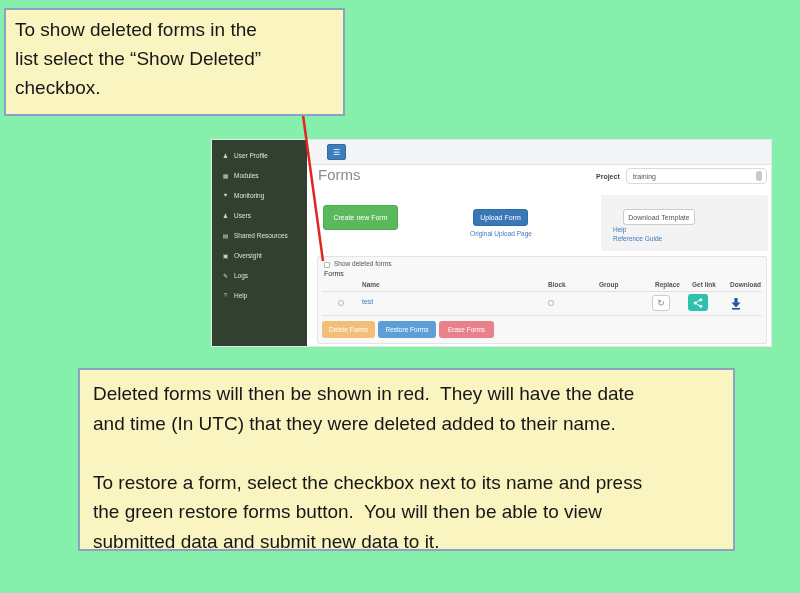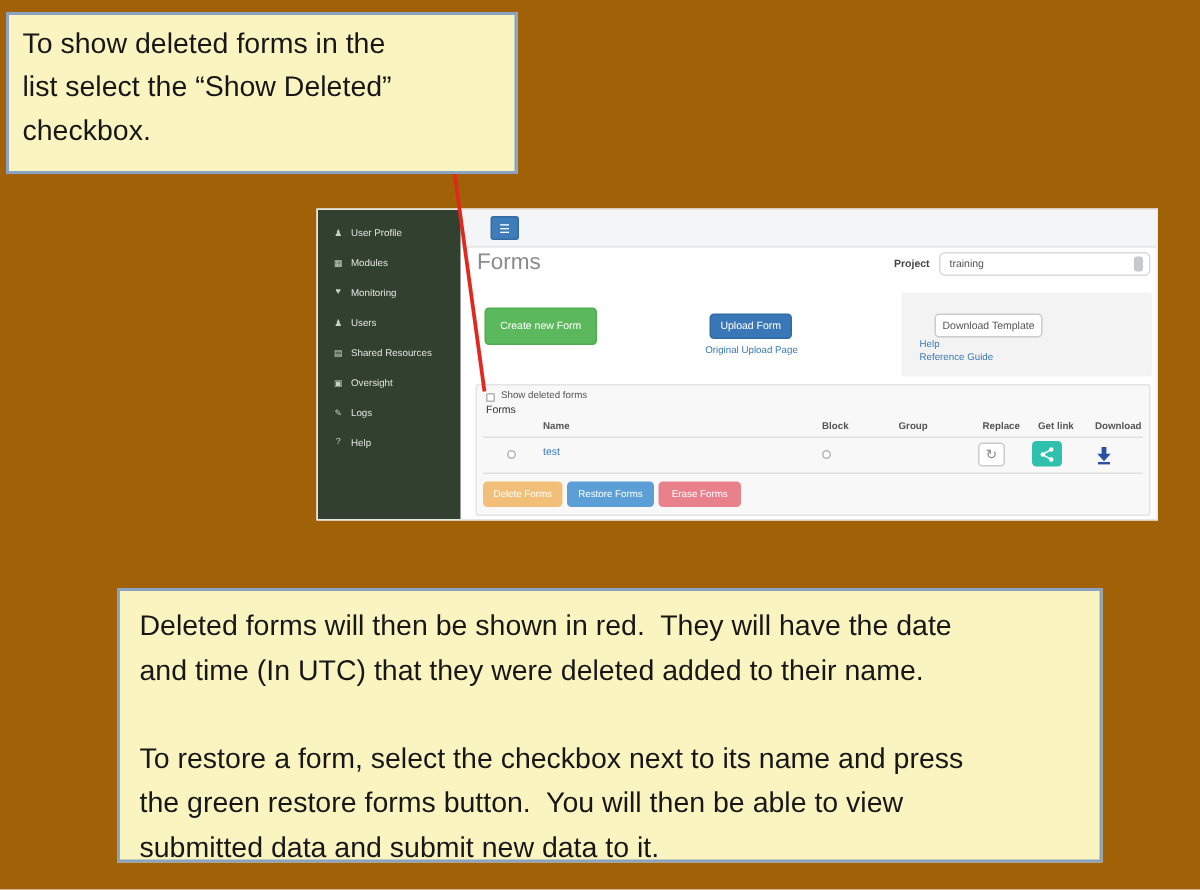--- a/index.html
+++ b/index.html
@@ -1,25 +1,25 @@
 <!DOCTYPE html>
 <html><head>
 <meta charset="utf-8">
 <style>
   html,body{margin:0;padding:0;background:#fff;}
-  .page{position:relative;width:800px;height:593px;background:#a16207;overflow:hidden;
+  .page{position:relative;width:800px;height:593px;background:#86efac;overflow:hidden;
         font-family:"Liberation Sans",sans-serif;}
 
   
   .callout{position:absolute;background:#FAF4C1;border:2px solid #8AA3C2;color:#171717;
            white-space:pre-wrap;box-sizing:border-box;z-index:10;}
   .callout-top{left:4px;top:8px;width:341px;height:108px;font-size:19px;line-height:29px;
                padding:5px 9px;}
   .callout-bottom{left:78px;top:368px;width:657px;height:183px;font-size:19px;
-                  line-height:29.5px;padding:9px 13px;margin-top:24px;}
+                  line-height:29.5px;padding:9px 13px;}
 
   
   .pointer-svg{position:absolute;left:0;top:0;width:800px;height:593px;
                pointer-events:none;z-index:5;}
 
   
   .app-shot{position:absolute;left:211px;top:139px;width:561px;height:208px;
             background:#fff;border:1px solid #e6e6e6;box-sizing:border-box;font-size:7px;}
   .topbar{position:absolute;left:95px;right:0;top:0;height:24px;background:#f4f5f6;
           border-bottom:1px solid #e2e3e4;}

